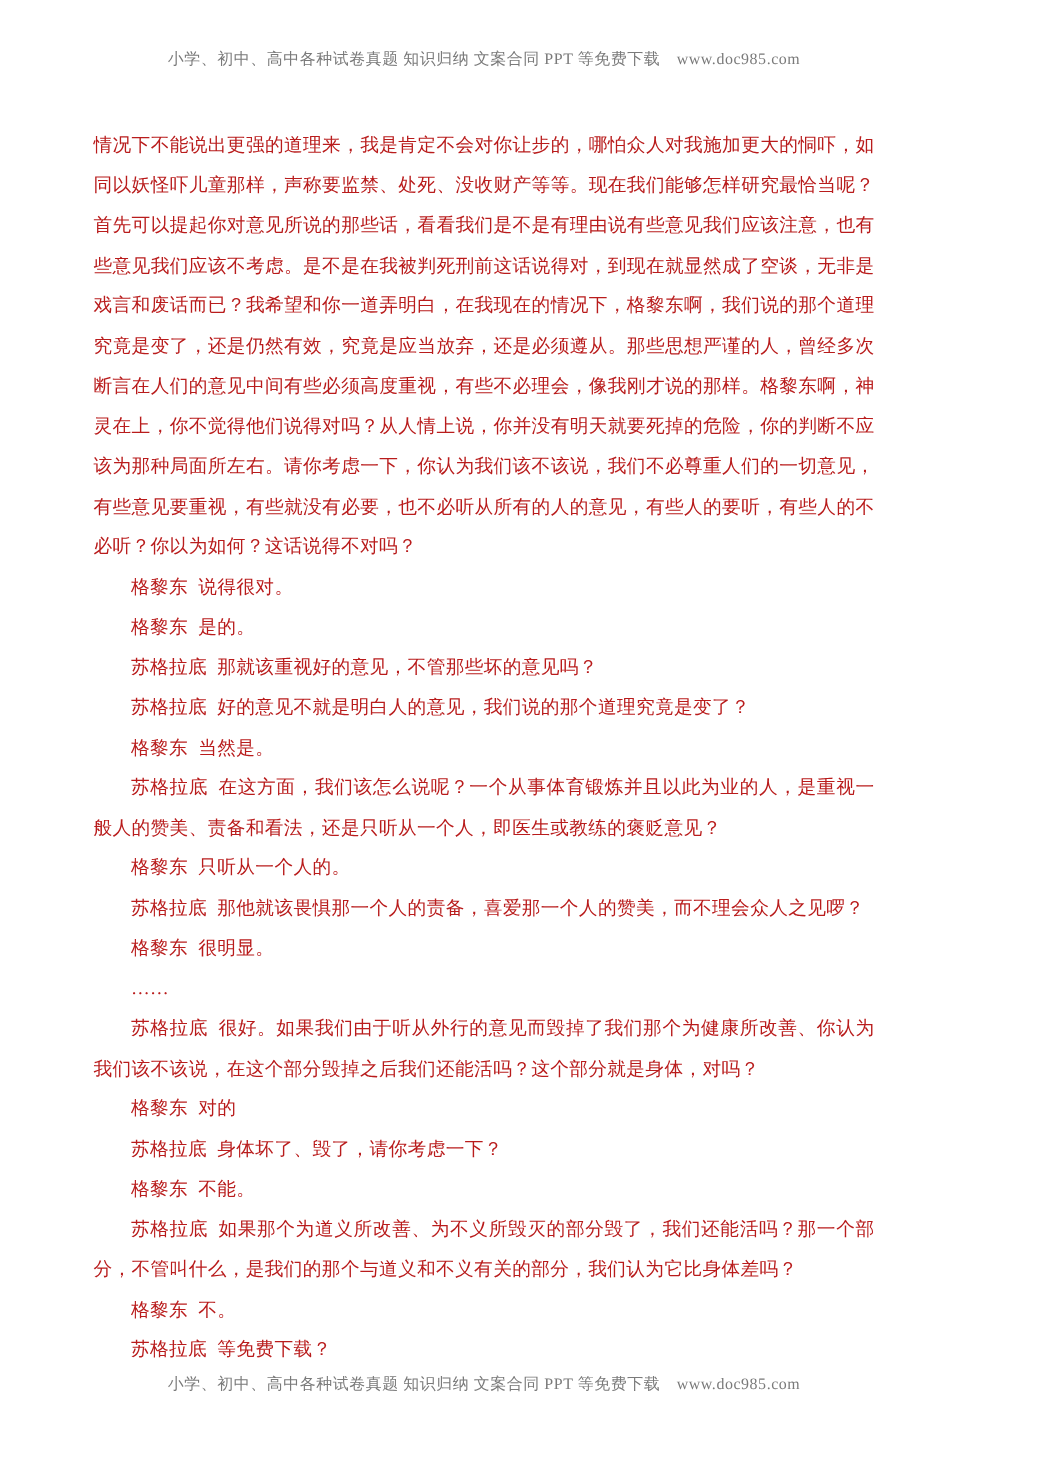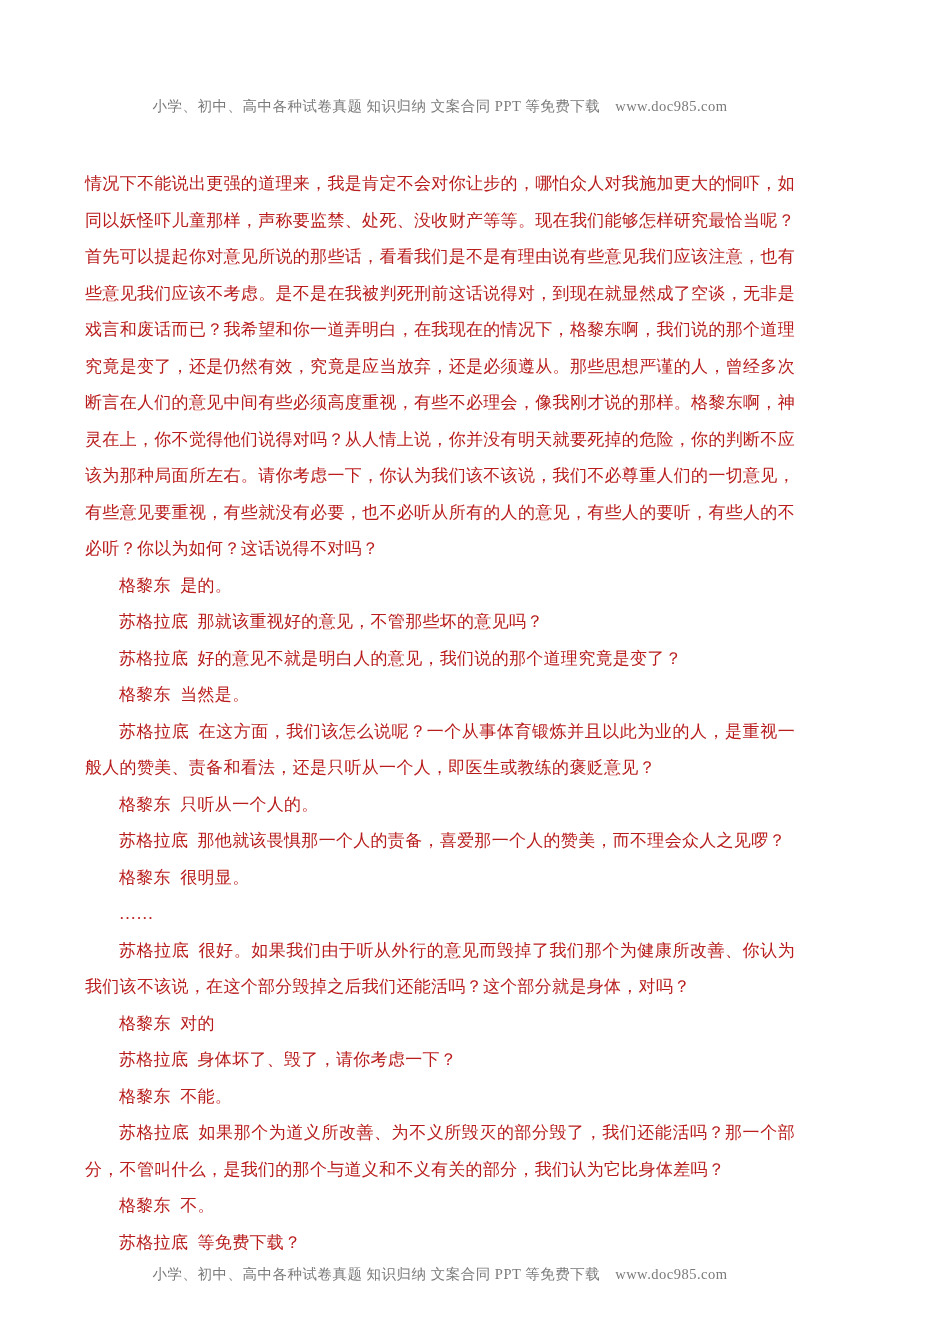--- a/index.html
+++ b/index.html
@@ -10,21 +10,21 @@
   body {
     width: 950px;
     height: 1344px;
     font-family: "Liberation Serif", "DejaVu Serif", serif;
     overflow: hidden;
   }
   .page {
     width: 880px;
     height: 1344px;
     background: #ffffff;
-    padding: 96px 85px 0 85px;
+    padding: 44px 85px 0 85px;
     position: relative;
   }
   .watermark {
     text-align: center;
     font-size: 14.5px;
     line-height: 20px;
     color: #7a7a7a;
     letter-spacing: 0.5px;
     white-space: nowrap;
   }
@@ -53,20 +53,21 @@
 <body>
 
 <div class="page">
 
   <header class="watermark header-watermark">
     <span>小学、初中、高中各种试卷真题 知识归纳 文案合同 PPT 等免费下载　www.doc985.com</span>
   </header>
 
   <main class="doc-body" id="doc-body">
       <p class="para continuation">情况下不能说出更强的道理来，我是肯定不会对你让步的，哪怕众人对我施加更大的恫吓，如同以妖怪吓儿童那样，声称要监禁、处死、没收财产等等。现在我们能够怎样研究最恰当呢？首先可以提起你对意见所说的那些话，看看我们是不是有理由说有些意见我们应该注意，也有些意见我们应该不考虑。是不是在我被判死刑前这话说得对，到现在就显然成了空谈，无非是戏言和废话而已？我希望和你一道弄明白，在我现在的情况下，格黎东啊，我们说的那个道理究竟是变了，还是仍然有效，究竟是应当放弃，还是必须遵从。那些思想严谨的人，曾经多次断言在人们的意见中间有些必须高度重视，有些不必理会，像我刚才说的那样。格黎东啊，神灵在上，你不觉得他们说得对吗？从人情上说，你并没有明天就要死掉的危险，你的判断不应该为那种局面所左右。请你考虑一下，你认为我们该不该说，我们不必尊重人们的一切意见，有些意见要重视，有些就没有必要，也不必听从所有的人的意见，有些人的要听，有些人的不必听？你以为如何？这话说得不对吗？</p>
+      <p class="para dialogue"><span class="speaker">格黎东</span><span>说得很对。</span></p>
       <p class="para dialogue"><span class="speaker">格黎东</span><span>是的。</span></p>
       <p class="para dialogue"><span class="speaker">苏格拉底</span><span>那就该重视好的意见，不管那些坏的意见吗？</span></p>
       <p class="para dialogue"><span class="speaker">苏格拉底</span><span>好的意见不就是明白人的意见，我们说的那个道理究竟是变了？</span></p>
       <p class="para dialogue"><span class="speaker">格黎东</span><span>当然是。</span></p>
       <p class="para dialogue"><span class="speaker">苏格拉底</span><span>在这方面，我们该怎么说呢？一个从事体育锻炼并且以此为业的人，是重视一般人的赞美、责备和看法，还是只听从一个人，即医生或教练的褒贬意见？</span></p>
       <p class="para dialogue"><span class="speaker">格黎东</span><span>只听从一个人的。</span></p>
       <p class="para dialogue"><span class="speaker">苏格拉底</span><span>那他就该畏惧那一个人的责备，喜爱那一个人的赞美，而不理会众人之见啰？</span></p>
       <p class="para dialogue"><span class="speaker">格黎东</span><span>很明显。</span></p>
       <p class="para ellipsis">……</p>
       <p class="para dialogue"><span class="speaker">苏格拉底</span><span>很好。如果我们由于听从外行的意见而毁掉了我们那个为健康所改善、你认为我们该不该说，在这个部分毁掉之后我们还能活吗？这个部分就是身体，对吗？</span></p>

